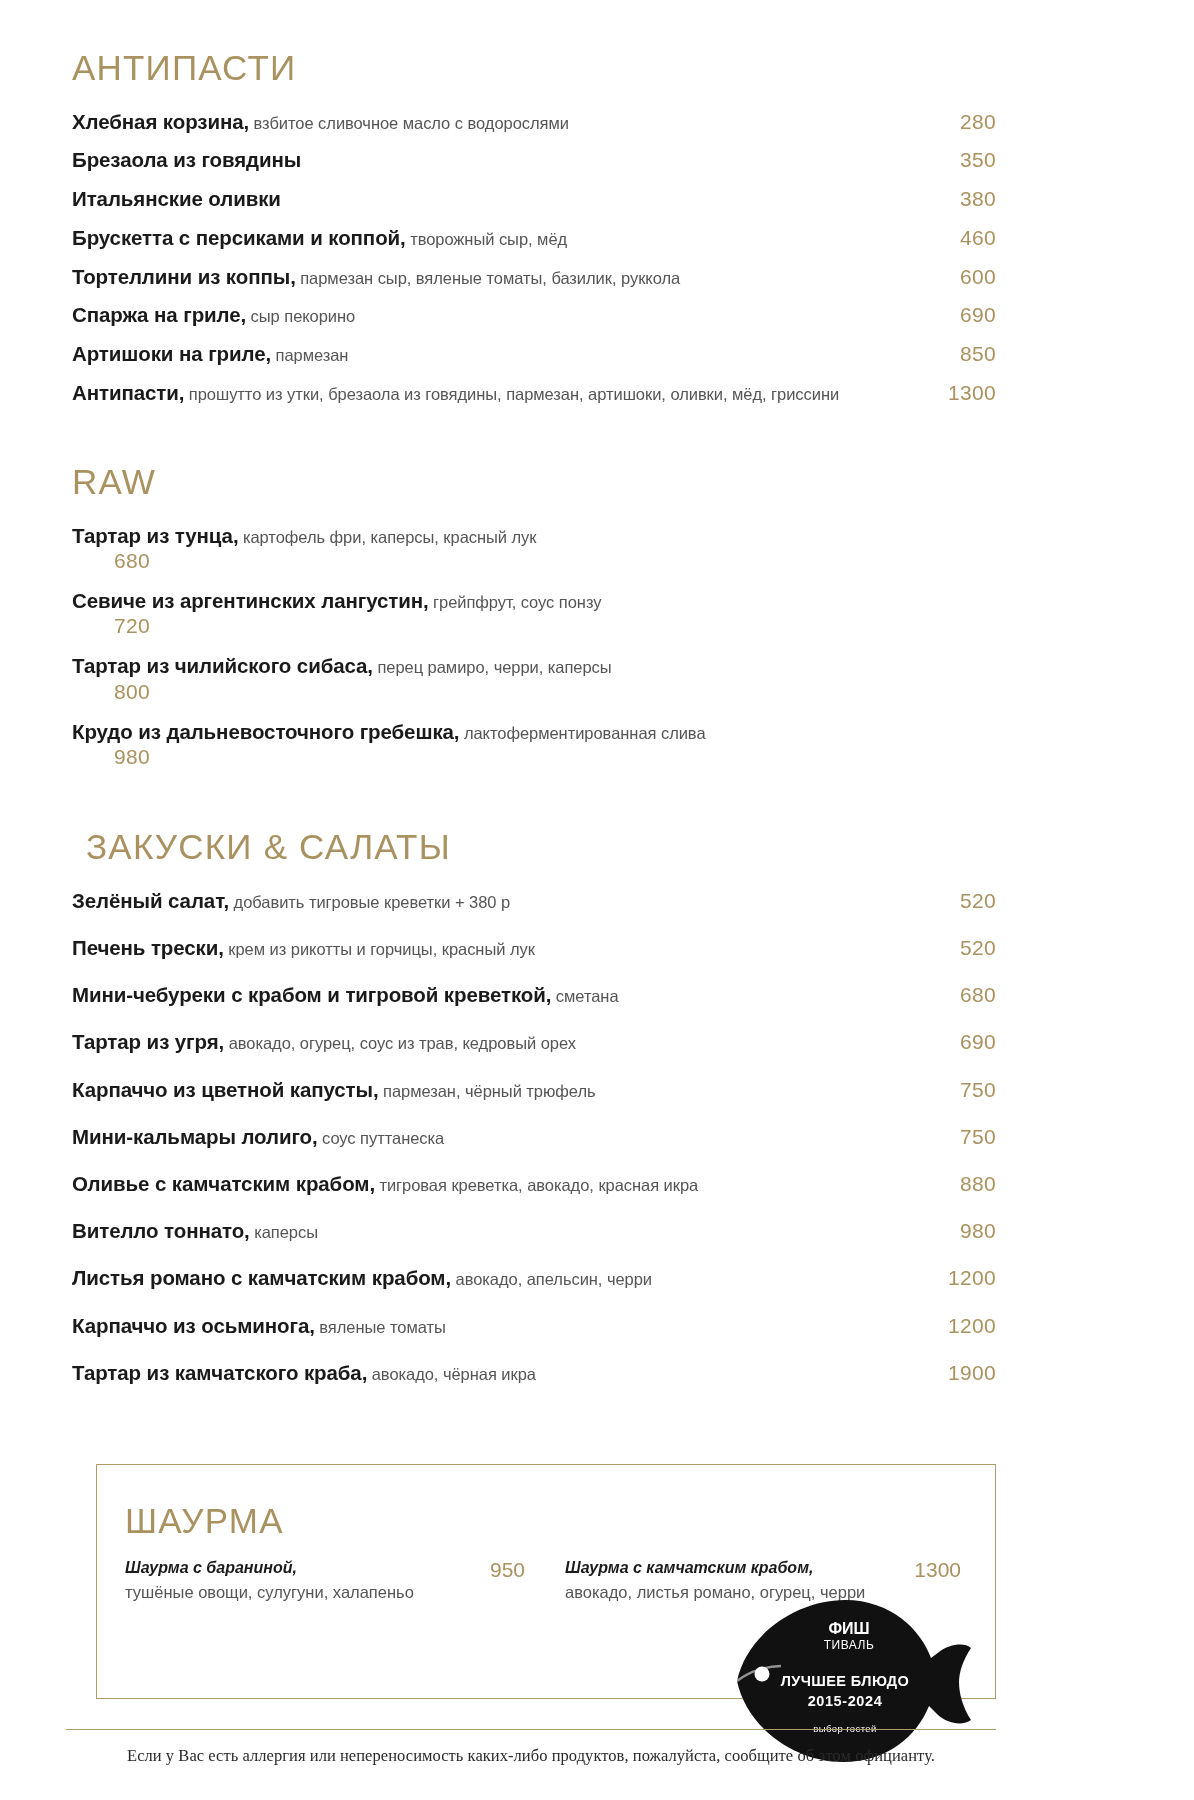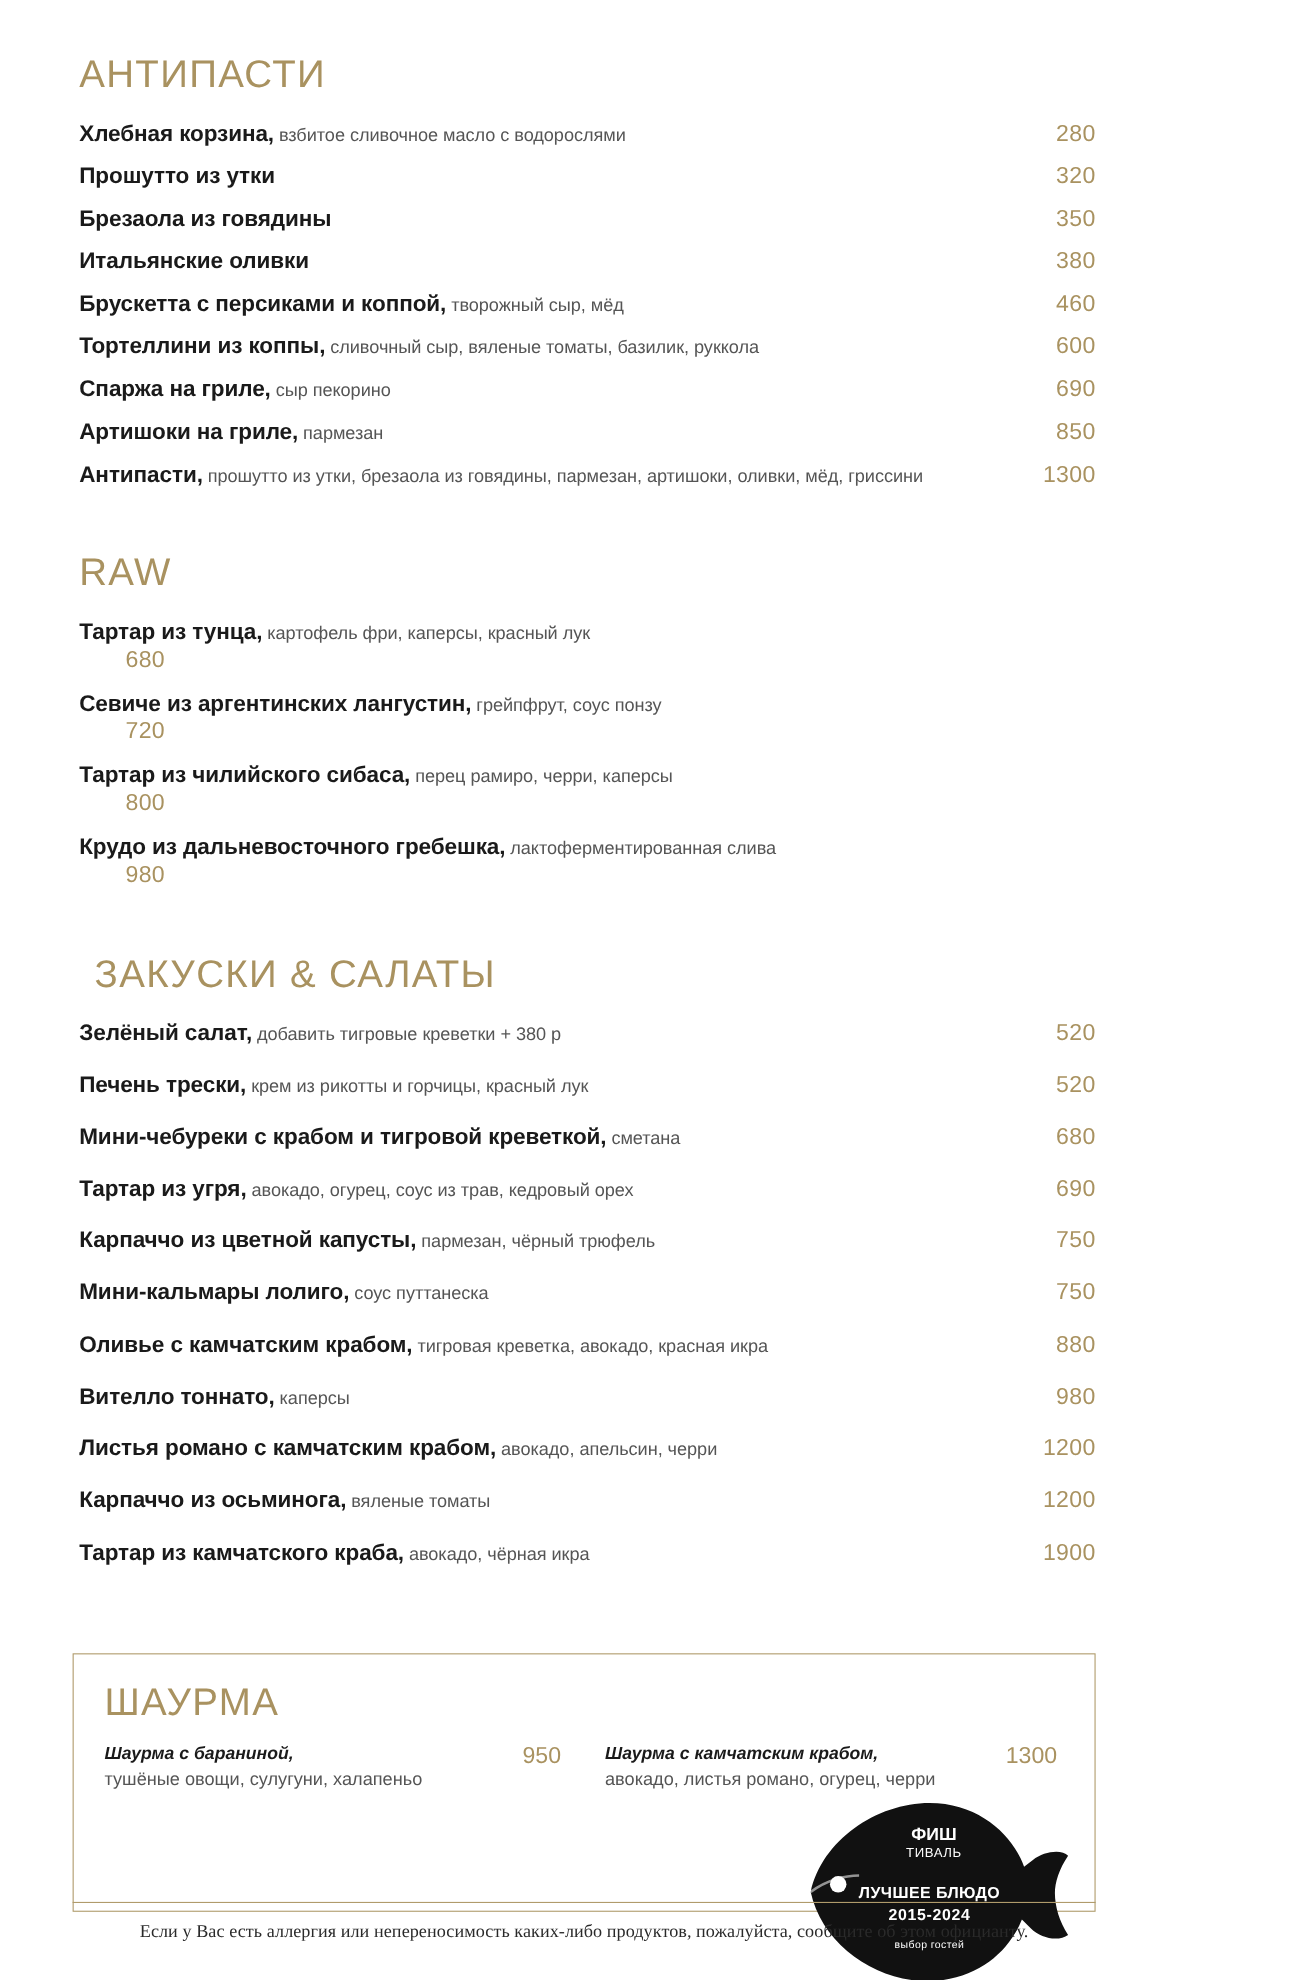--- a/index.html
+++ b/index.html
@@ -84,22 +84,23 @@
     font-weight: 400;
     letter-spacing: 0.3px;
     white-space: nowrap;
   }
 
   
   .boxed {
     position: relative;
     margin-top: 78px;
     border: 1.6px solid #b09b6b;
-    padding: 26px 34px 40px 28px;
+    padding: 38px 34px 40px 28px;
     min-height: 235px;
+    margin-left: 30px;
   }
 
   .boxed .section-title {
     margin: 0 0 18px 0;
     font-size: 35px;
   }
 
   .boxed-grid {
     display: flex;
     gap: 0;
@@ -188,27 +189,20 @@
     <div class="menu-list">
 
       <div class="menu-row">
         <div class="row-text">
           <span class="dish-name">Хлебная корзина,</span>
           <span class="dish-desc">взбитое сливочное масло с водорослями</span>
         </div>
         <div class="dish-price">280</div>
       </div>
 
-      <div class="menu-row">
-        <div class="row-text">
-          <span class="dish-name">Прошутто из утки</span>
-          
-        </div>
-        <div class="dish-price">320</div>
-      </div>
 
       <div class="menu-row">
         <div class="row-text">
           <span class="dish-name">Брезаола из говядины</span>
           
         </div>
         <div class="dish-price">350</div>
       </div>
 
       <div class="menu-row">
@@ -223,21 +217,21 @@
         <div class="row-text">
           <span class="dish-name">Брускетта с персиками и коппой,</span>
           <span class="dish-desc">творожный сыр, мёд</span>
         </div>
         <div class="dish-price">460</div>
       </div>
 
       <div class="menu-row">
         <div class="row-text">
           <span class="dish-name">Тортеллини из коппы,</span>
-          <span class="dish-desc">сливочный сыр, вяленые томаты, базилик, руккола</span>
+          <span class="dish-desc">пармезан сыр, вяленые томаты, базилик, руккола</span>
         </div>
         <div class="dish-price">600</div>
       </div>
 
       <div class="menu-row">
         <div class="row-text">
           <span class="dish-name">Спаржа на гриле,</span>
           <span class="dish-desc">сыр пекорино</span>
         </div>
         <div class="dish-price">690</div>

